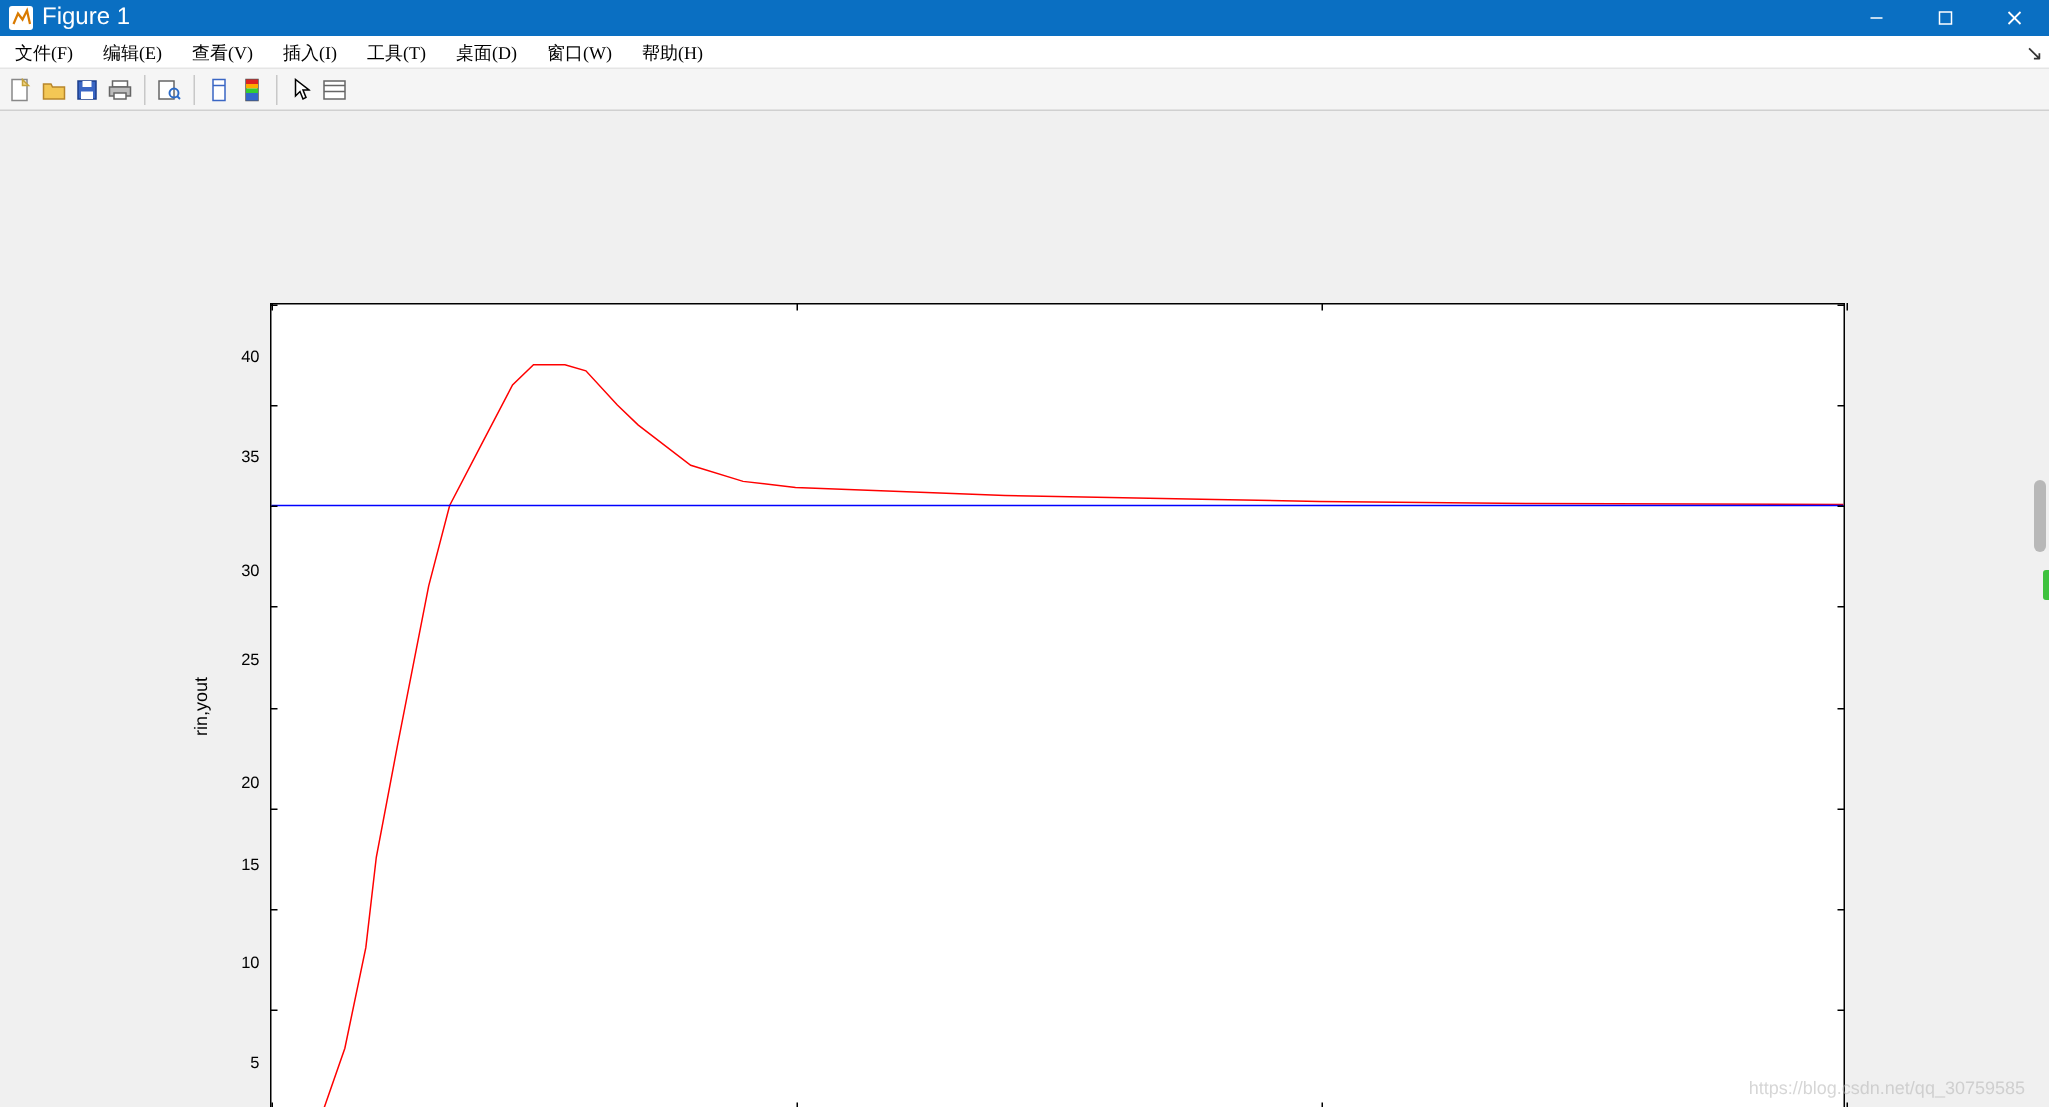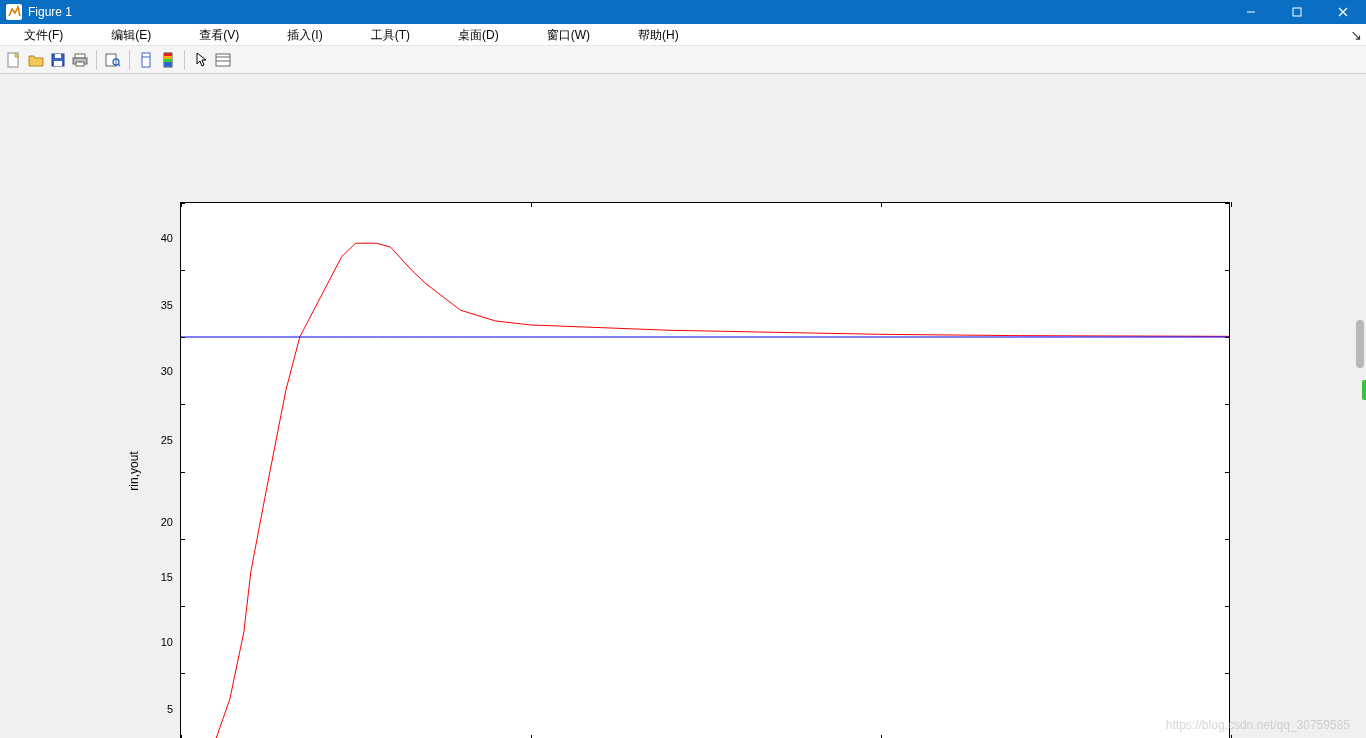--- a/index.html
+++ b/index.html
@@ -1,25 +1,25 @@
 <!DOCTYPE html>
 <html><head>
 <meta charset="utf-8">
 <style>
 * { margin: 0; padding: 0; box-sizing: border-box; }
 html, body { width: 1366px; height: 738px; overflow: hidden; font-family: "Microsoft YaHei", "Segoe UI", sans-serif; background: #f0f0f0; }
 
 .titlebar { display: flex; align-items: center; height: 24px; background: #0a6fc2; color: #fff; }
 .titlebar .appicon { width: 16px; height: 16px; margin: 0 6px; display:inline-block; }
-.titlebar .title { font-size: 12px; line-height: 24px; flex: 1 1 auto; }
+.titlebar .title { font-size: 16px; line-height: 24px; flex: 1 1 auto; }
 .titlebar .winbtns { display: flex; }
 .titlebar .winbtn { width: 46px; height: 24px; display:flex; align-items:center; justify-content:center; font-size: 12px; color:#fff; cursor:pointer; }
 
 .menubar { display: flex; align-items: center; height: 22px; background: #fff; border-bottom: 1px solid #e5e5e5; position: relative; }
-.menubar .menuitem { padding: 0 24px; font-size: 12px; line-height: 22px; color: #000; cursor:pointer; }
+.menubar .menuitem { padding: 0 10px; font-size: 12px; line-height: 22px; color: #000; cursor:pointer;font-family:Liberation Serif, serif; }
 .menubar .dropindicator { position:absolute; right:4px; top:3px; font-size:14px; color:#333; cursor:pointer; }
 
 .toolbar { display: flex; align-items: center; height: 28px; background: #f5f5f5; border-bottom: 1px solid #d0d0d0; padding: 0 4px; gap: 2px; }
 .toolbar .tbtn { width: 20px; height: 20px; display:flex; align-items:center; justify-content:center; border:1px solid transparent; border-radius:2px; cursor:pointer; }
 .toolbar .sep { width:1px; height:20px; background:#c8c8c8; margin:0 4px; }
 
 .figurearea { position:absolute; top:74px; left:0; right:0; bottom:0; background:#f0f0f0; }
 .axesbox { position:absolute; left:180px; top:128px; width:1050px; height:538px; background:#fff; border:1px solid #000; }
 .tick-y { position:absolute; right:100%; transform:translateY(-50%); padding-right:8px; font-size:11px; color:#000; white-space:nowrap;margin-top:35px; }
 .tickmark-y { position:absolute; left:-1px; width:5px; height:1px; background:#000; }
@@ -157,21 +157,21 @@
       <div class="tickmark-y" style="top: 403px; left: auto; right: -1px;"></div>
       <div class="tick-y" style="top: 339px;">15</div>
       <div class="tickmark-y" style="top: 335.75px;"></div>
       <div class="tickmark-y" style="top: 335.75px; left: auto; right: -1px;"></div>
       <div class="tick-y" style="top: 284px; text-align: right;">20</div>
       <div class="tickmark-y" style="top: 268.5px;"></div>
       <div class="tickmark-y" style="top: 268.5px; left: auto; right: -1px;"></div>
       <div class="tick-y" style="top: 201.75px; text-align: center;">25</div>
       <div class="tickmark-y" style="top: 201.25px;"></div>
       <div class="tickmark-y" style="top: 201.25px; left: auto; right: -1px;"></div>
-      <div class="tick-y" style="top: 133px;">30</div>
+      <div class="tick-y" style="top: 143px;">30</div>
       <div class="tickmark-y" style="top: 134px;"></div>
       <div class="tickmark-y" style="top: 134px; left: auto; right: -1px;"></div>
       <div class="tick-y" style="top: 67.25px;">35</div>
       <div class="tickmark-y" style="top: 66.75px;"></div>
       <div class="tickmark-y" style="top: 66.75px; left: auto; right: -1px;"></div>
       <div class="tick-y" style="top: 0px;">40</div>
       <div class="tickmark-y" style="top: -0.5px;"></div>
       <div class="tickmark-y" style="top: -0.5px; left: auto; right: -1px;"></div>
       <div class="tickmark-x" style="left: -0.5px;"></div>
       <div class="tickmark-x" style="left: -0.5px; bottom: auto; top: -1px;"></div>

